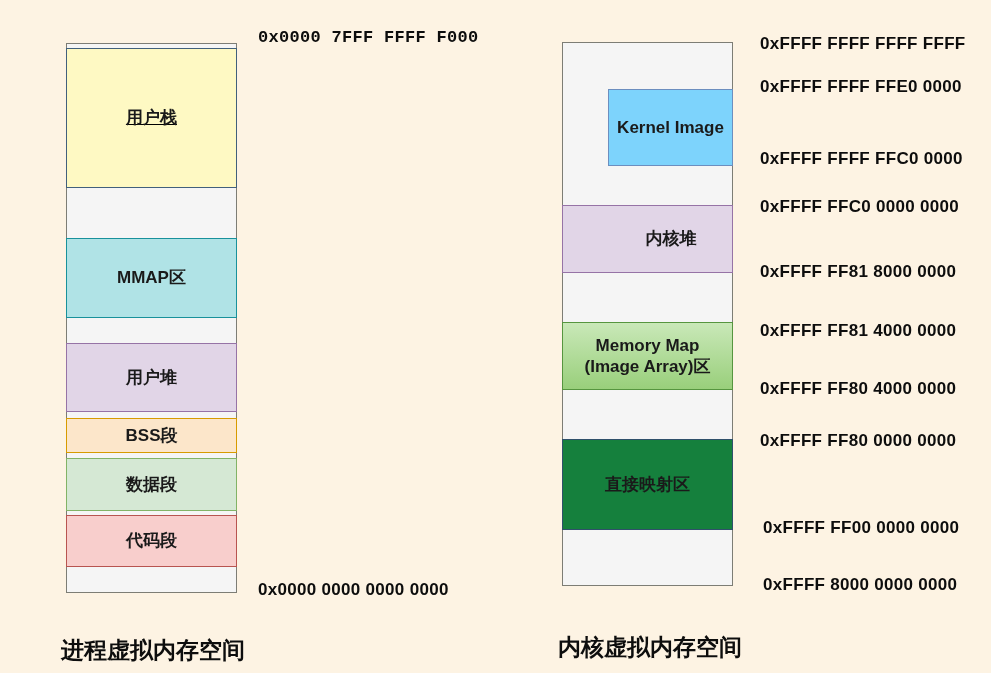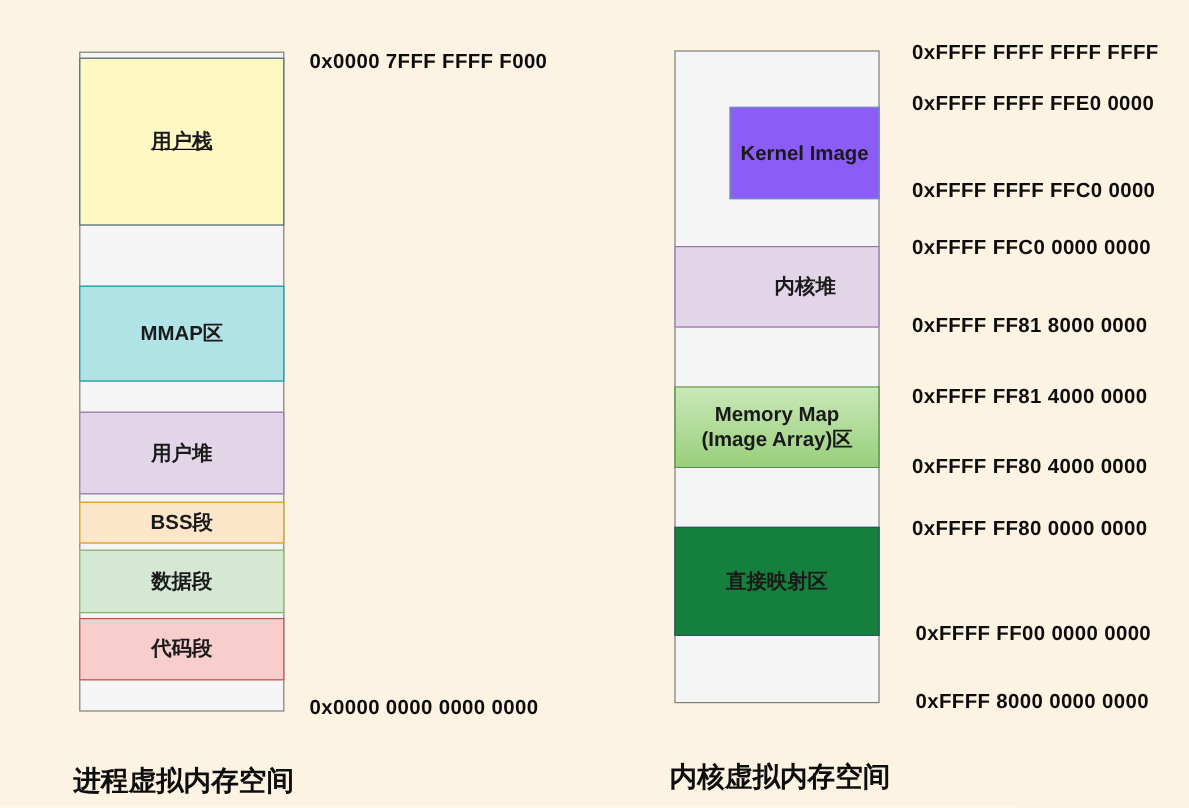--- a/index.html
+++ b/index.html
@@ -72,25 +72,25 @@
       <div class="memblock" style="top: 374px; height: 35px; border: 1px solid rgb(215, 155, 0); background: rgb(252, 230, 202);">
         <span class="memlabel">BSS段</span>
       </div>
       <div class="memblock" style="top: 471px; height: 52px; border: 1px solid rgb(184, 84, 80); background: rgb(248, 206, 204);">
         <span class="memlabel">代码段</span>
       </div>
       <div class="memblock" style="top: 414px; height: 53px; border: 1px solid rgb(130, 179, 102); background: rgb(213, 232, 212);">
         <span class="memlabel">数据段</span>
       </div>
     </div>
-    <div class="addr" style="left: 258px; top: 42px;">0x0000 7FFF FFFF F000</div>
+    <div class="addr" style="left: 258px; top: 28px; font-family: Liberation Mono, monospace;">0x0000 7FFF FFFF F000</div>
     <div class="addr" style="left: 258px; top: 580px;">0x0000 0000 0000 0000</div>
     <div class="coltitle" style="left: 61px; top: 635px;">进程虚拟内存空间</div>
     <div class="memcol" style="left: 562px; top: 42px; width: 171px; height: 544px;">
-      <div class="memblock" style="top: 46px; height: 77px; border: 1px solid rgb(108, 142, 191); background: #8b5cf6; margin-left: 46px;">
+      <div class="memblock" style="top: 46px; height: 77px; border: 1px solid rgb(108, 142, 191); background: #7dd3fc; margin-left: 46px;">
         <span class="memlabel">Kernel Image</span>
       </div>
       <div class="memblock" style="top: 162px; height: 68px; border: 1px solid rgb(150, 115, 166); background: rgb(225, 213, 231); padding-left: 47px;">
         <span class="memlabel">内核堆</span>
       </div>
       <div class="memblock" style="top: 279px; height: 68px; border: 1px solid rgb(86, 149, 63); background: linear-gradient(rgb(201, 232, 184), rgb(153, 207, 123));">
         <span class="memlabel">Memory Map
 (Image Array)区</span>
       </div>
       <div class="memblock" style="top: 396px; height: 91px; border: 1px solid rgb(47, 80, 107); background: #15803d;">

